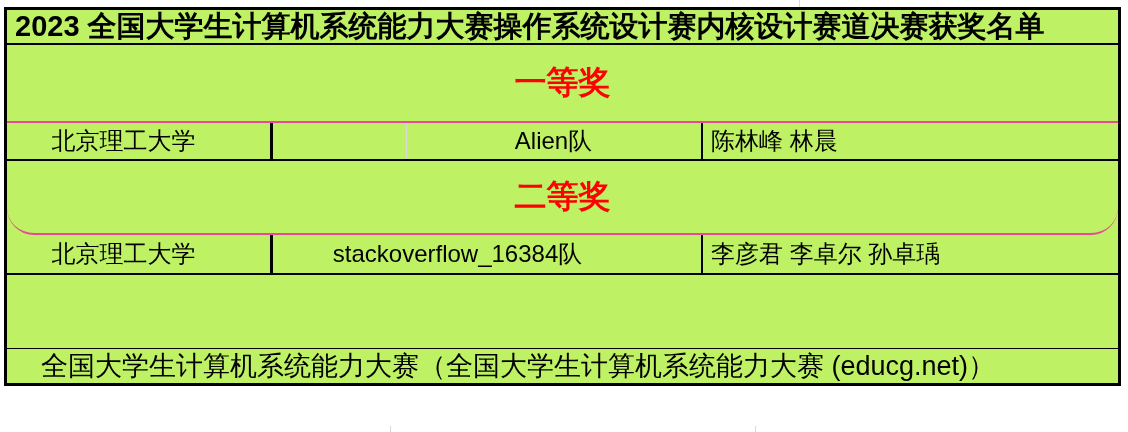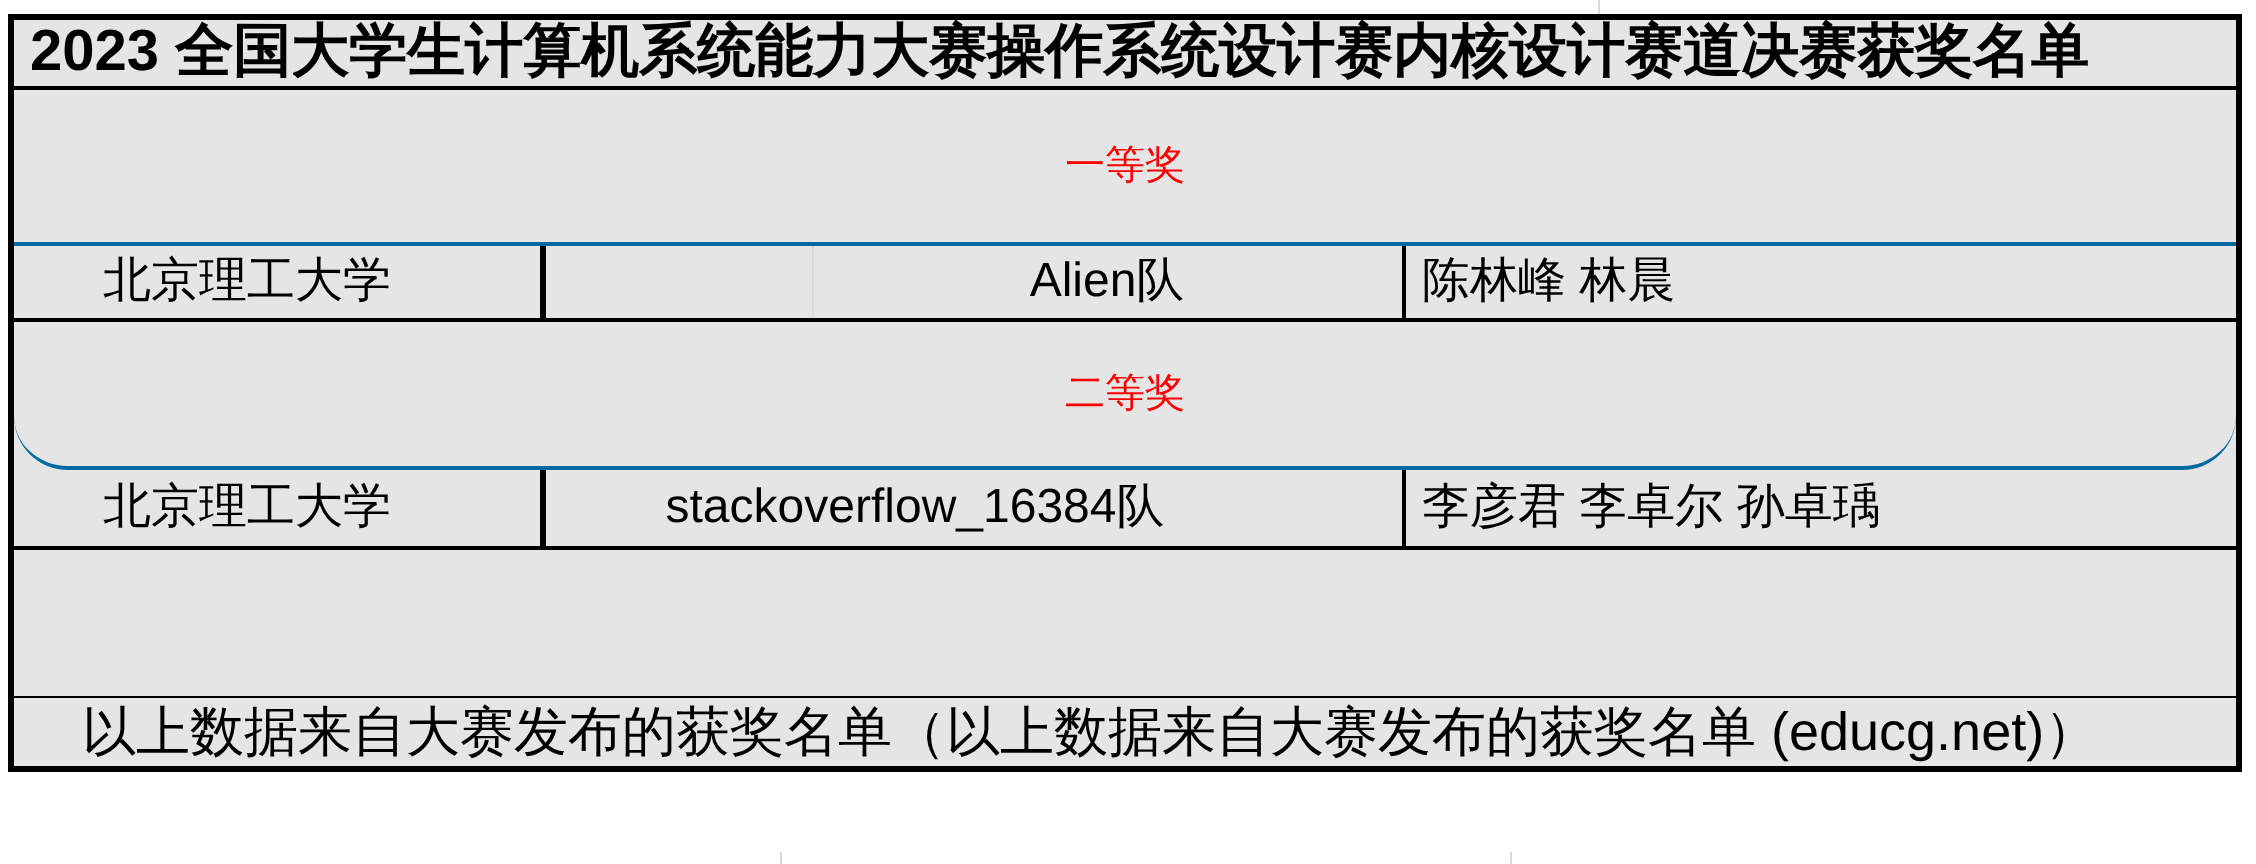--- a/index.html
+++ b/index.html
@@ -5,29 +5,29 @@
   html,body{margin:0;padding:0;}
   body{
     width:1128px;height:432px;background:#ffffff;
     font-family:"Liberation Sans","DejaVu Sans",sans-serif;
     color:#000;
     -webkit-font-smoothing:antialiased;
   }
   .canvas{position:relative;width:1128px;height:432px;background:#fff;overflow:hidden;}
   .award-table{
     position:absolute;left:4px;top:7px;width:1117px;
-    border:3px solid #000;background:#e5e5e5;box-sizing:border-box;
+    border:3px solid #000;background:#bef264;box-sizing:border-box;
   }
   .row{box-sizing:border-box;display:flex;align-items:center;line-height:1.05;}
   .row-title{
     border-bottom:2px solid #000;font-weight:bold;font-size:29px;
     padding-left:8px;letter-spacing:0px;white-space:nowrap;overflow:hidden;
   }
   .row-award{
-    border-bottom:2px solid #0369a1;justify-content:center;font-size:20px;
+    border-bottom:2px solid #ec4899;justify-content:center;font-size:32px;font-weight:bold;
   }
   .row-data{border-bottom:2px solid #000;font-size:24px;align-items:stretch;padding:0;}
   .cell{box-sizing:border-box;display:flex;align-items:center;white-space:nowrap;text-align:right;}
   .cell-school{width:266px;border-right:3px solid #000;justify-content:center;padding-right:30px;}
   .cell-team{width:430px;border-right:2px solid #000;justify-content:center;position:relative;}
   .cell-team.offset-left{padding-left:133px;}
   .cell-team.offset-right{padding-right:59px;}
   .cell-members{flex:1;padding-left:8px;}
   .gridline-v{position:absolute;left:133px;top:0;bottom:0;width:1px;background:#d9d9d9;}
   .h-t1{height:35px;}
@@ -69,21 +69,21 @@
     <div class="row row-data h-d2">
       <div class="cell cell-school">北京理工大学</div>
       <div class="cell cell-team offset-right">
         <span>stackoverflow_16384队</span>
       </div>
       <div class="cell cell-members">李彦君 李卓尔 孙卓瑀</div>
     </div>
 
     <div class="row row-empty"></div>
 
-    <div class="row row-footer">以上数据来自大赛发布的获奖名单（以上数据来自大赛发布的获奖名单 (educg.net)）</div>
+    <div class="row row-footer">全国大学生计算机系统能力大赛（全国大学生计算机系统能力大赛 (educg.net)）</div>
 
   </div>
 
   <span class="tick tick-top" style="background: rgb(217, 217, 217);"></span>
   <span class="tick tick-bottom-a" style="background: rgb(217, 217, 217);"></span>
   <span class="tick tick-bottom-b" style="background: rgb(217, 217, 217);"></span>
 
 </div>
 
 </body></html>

